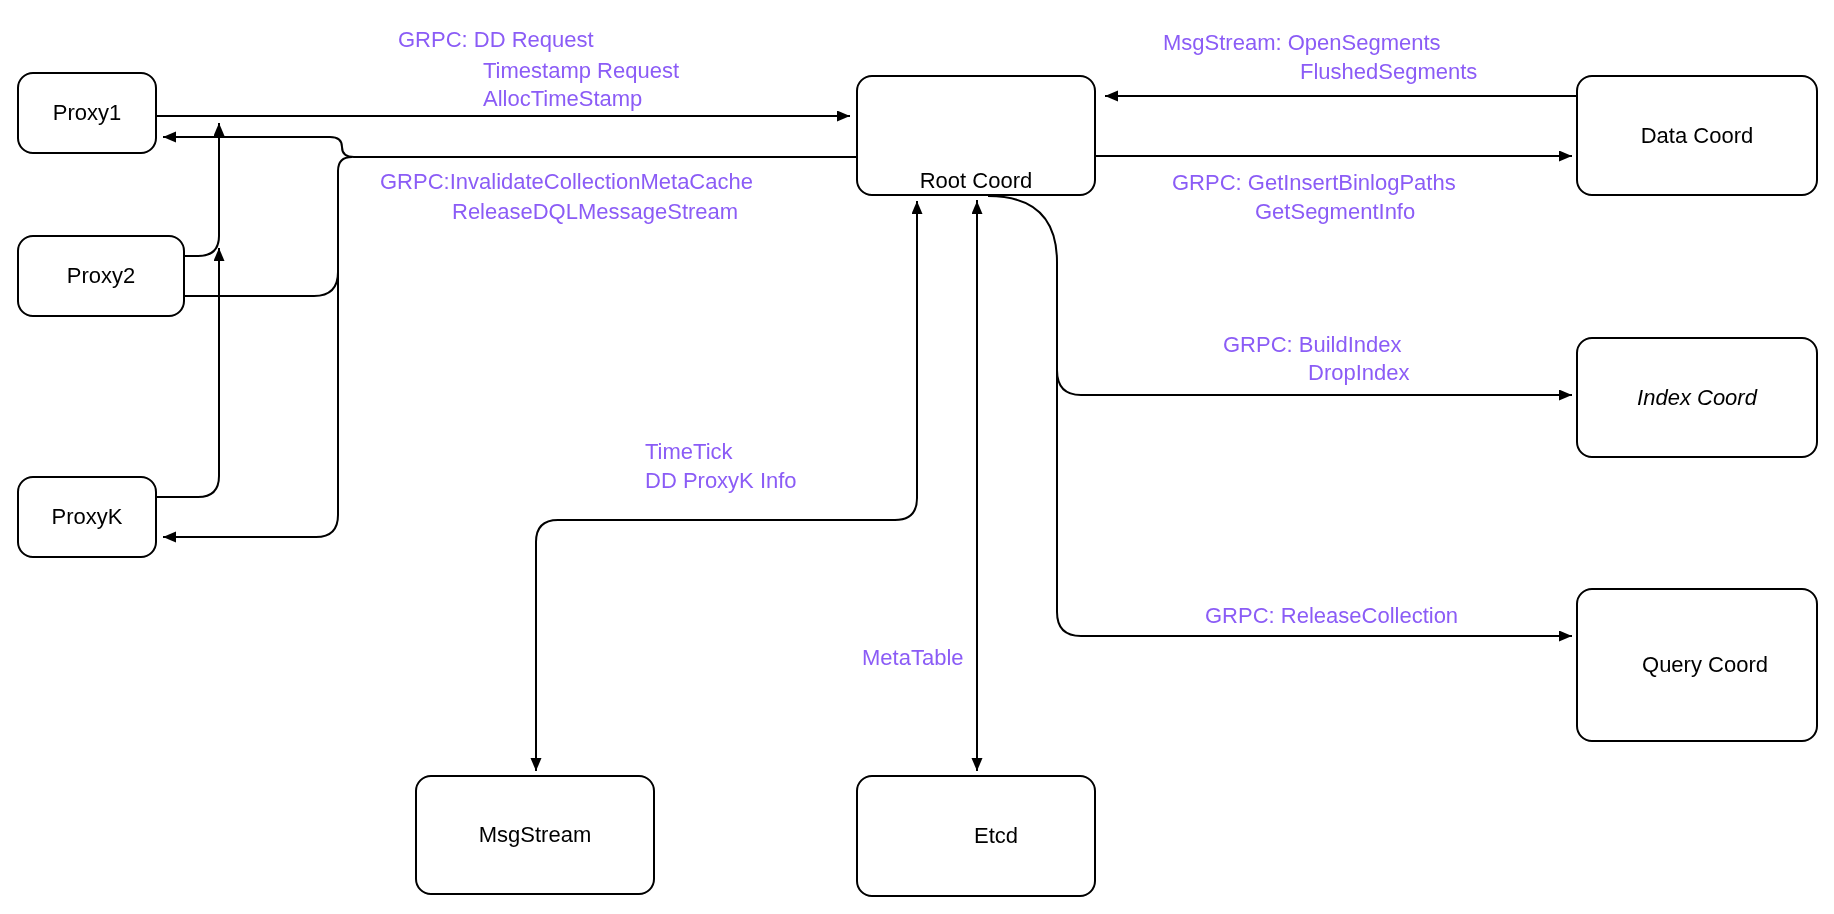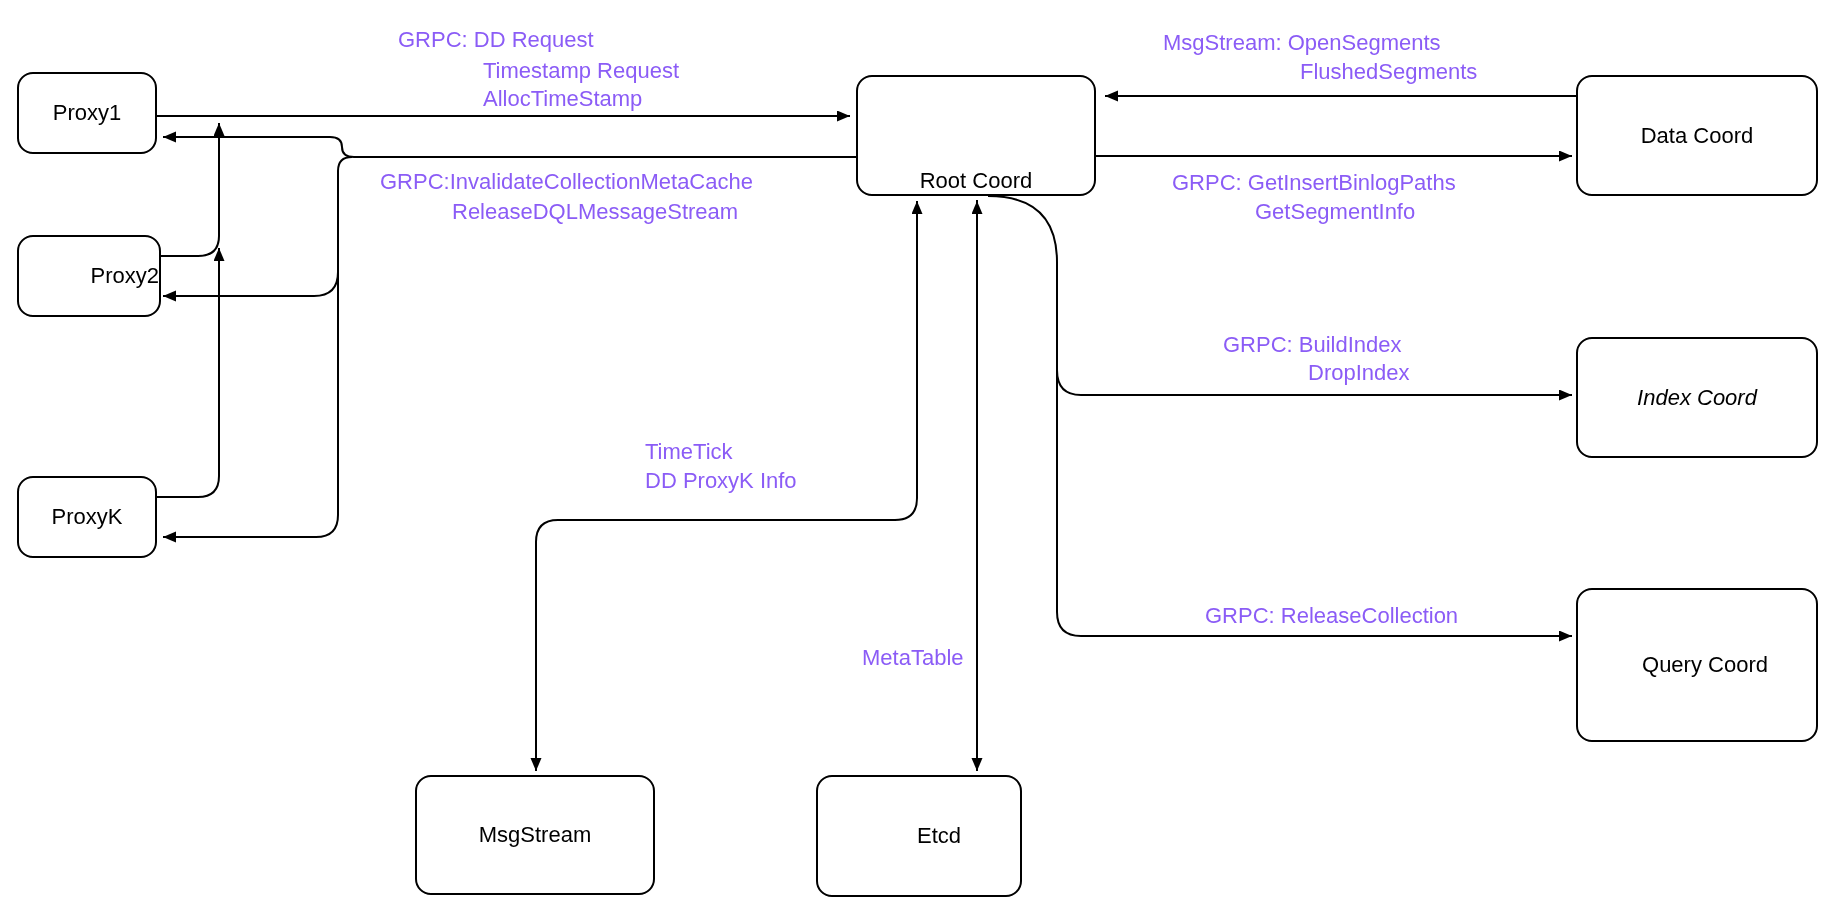--- a/index.html
+++ b/index.html
@@ -20,28 +20,28 @@
     display:flex;align-items:center;justify-content:center;
     font-size:22px;color:#000000;
   }
   .lbl{
     position:absolute;
     font-size:22px;color:#8b5cf6;
     white-space:nowrap;line-height:24px;
   }
   
   #n-proxy1{left:17px;top:72px;width:140px;height:82px;}
-  #n-proxy2{left:17px;top:235px;width:144px;height:82px;justify-content:flex-end;}
+  #n-proxy2{left:17px;top:235px;width:168px;height:82px;}
   #n-proxyk{left:17px;top:476px;width:140px;height:82px;}
   #n-root  {left:856px;top:75px;width:240px;height:121px;align-items:flex-end;}
   #n-data  {left:1576px;top:75px;width:242px;height:121px;}
   #n-index {left:1576px;top:337px;width:242px;height:121px;font-style:italic;}
   #n-query {left:1576px;top:588px;width:242px;height:154px;padding-left:16px;}
   #n-msg   {left:415px;top:775px;width:240px;height:120px;}
-  #n-etcd  {left:816px;top:775px;width:206px;height:122px;padding-left:40px;}
+  #n-etcd  {left:856px;top:775px;width:240px;height:122px;padding-left:40px;}
 </style>
 </head>
 <body>
 
 <div id="canvas">
 
   <svg id="wires" viewBox="0 0 1834 914" xmlns="http://www.w3.org/2000/svg">
     <defs>
       <marker id="arr" markerUnits="userSpaceOnUse" markerWidth="14" markerHeight="12" refX="13" refY="5.5" orient="auto">
         <path d="M0,0 L13,5.5 L0,11 Z" fill="#000000"></path>

